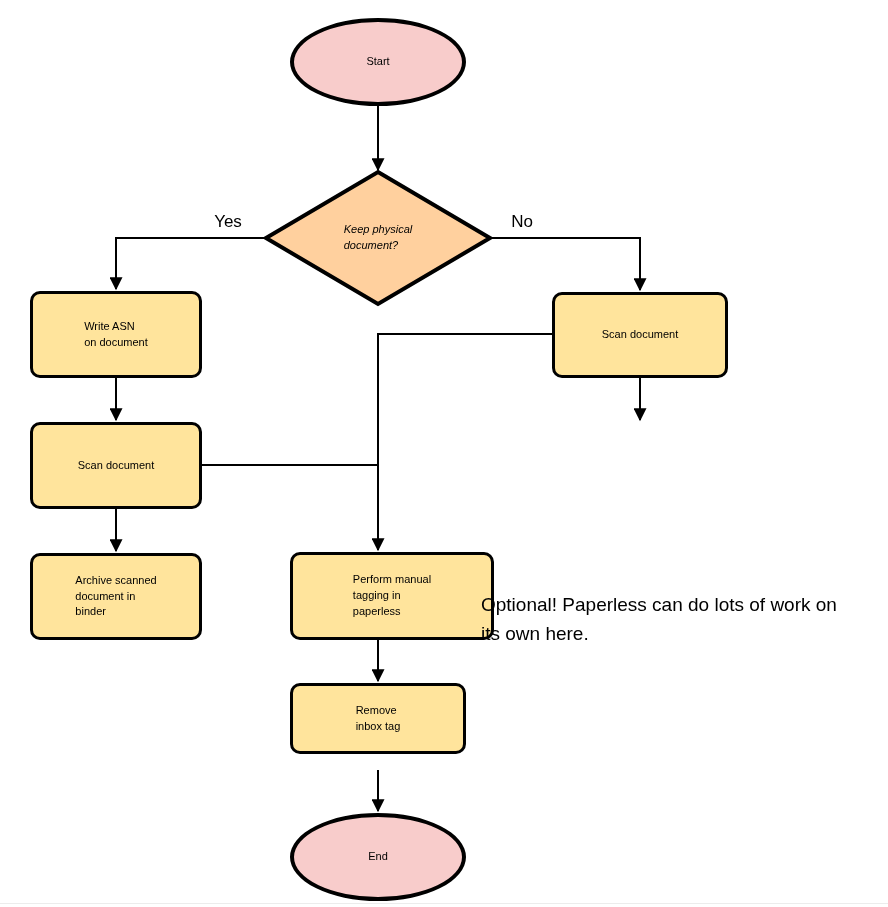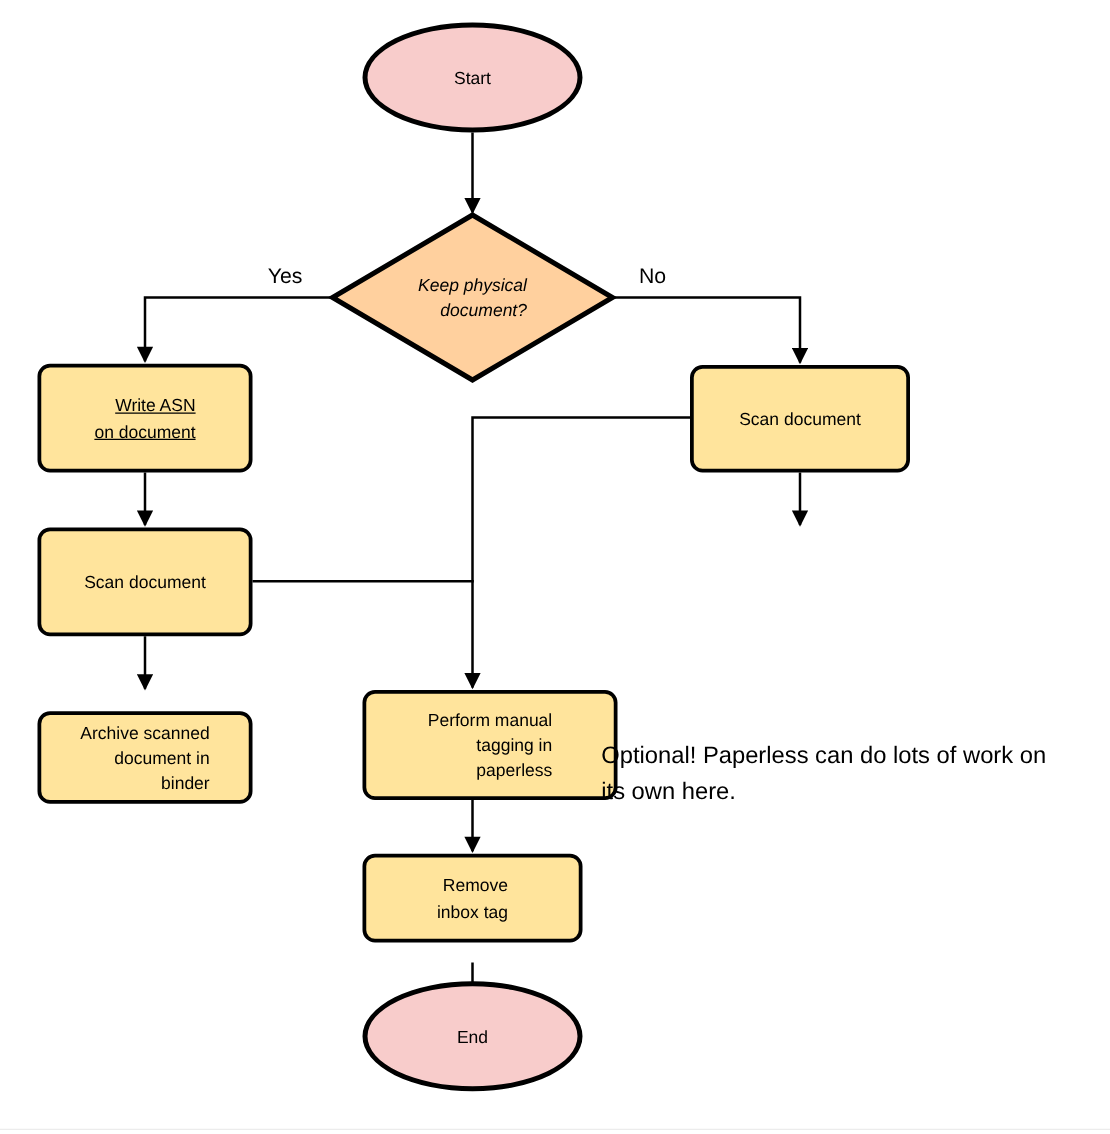--- a/index.html
+++ b/index.html
@@ -28,23 +28,23 @@
     fill: none;
     stroke: var(--stroke, #000000);
     stroke-width: 2;
   }
   .node {
     position: absolute;
     z-index: 2;
     display: flex;
     align-items: center;
     justify-content: center;
-    text-align: right;
+    text-align: left;
     white-space: pre-line;
-    font-size: 14px;
+    font-size: 11px;
     line-height: 1.45;
     box-sizing: border-box;
   }
   .terminal {
     background: var(--terminal-fill, #f8cccb);
     border: 4px solid var(--stroke, #000000);
     border-radius: 50%;
   }
   .process {
     background: var(--process-fill, #ffe49c);
@@ -109,40 +109,40 @@
     <path class="edge" d="M202 465 H379"></path>
     <path class="edge" d="M378 640 V681" marker-end="url(#arrow)"></path>
     <path class="edge" d="M378 770 V811" marker-end="url(#arrow)"></path>
   </svg>
 
   <div class="node terminal" style="left:290px; top:18px; width:176px; height:88px;">Start</div>
 
   <div class="node decision-label" style="left:278px; top:206px; width:200px; height:64px;">Keep physical
 document?</div>
 
-  <div class="node process" style="left:30px; top:291px; width:172px; height:87px;text-decoration:underline;">Write ASN
+  <div class="node process" style="left:30px; top:291px; width:172px; height:87px;">Write ASN
 on document</div>
 
   <div class="node process" style="left:30px; top:422px; width:172px; height:87px;">Scan document</div>
 
-  <div class="node process" style="left:30px; top:553px; width:172px; height:74px;margin-top:16px;">Archive scanned
+  <div class="node process" style="left:30px; top:553px; width:172px; height:87px;">Archive scanned
 document in
 binder</div>
 
   <div class="node process" style="left:552px; top:292px; width:176px; height:86px;">Scan document</div>
 
 
   <div class="node process" style="left:290px; top:552px; width:204px; height:88px;">Perform manual
 tagging in
 paperless</div>
 
   <div class="node process" style="left:290px; top:683px; width:176px; height:71px;">Remove
 inbox tag</div>
 
-  <div class="node terminal" style="left:290px; top:785px; width:176px; height:88px;">End</div>
+  <div class="node terminal" style="left:290px; top:813px; width:176px; height:88px;">End</div>
 
   <div class="edge-label" style="left:228px; top:221px;">Yes</div>
 
   <div class="edge-label" style="left:522px; top:221px;">No</div>
 
   <div class="annotation">Optional! Paperless can do lots of work on
 its own here.</div>
 
   <div class="bottom-edge"></div>
 

